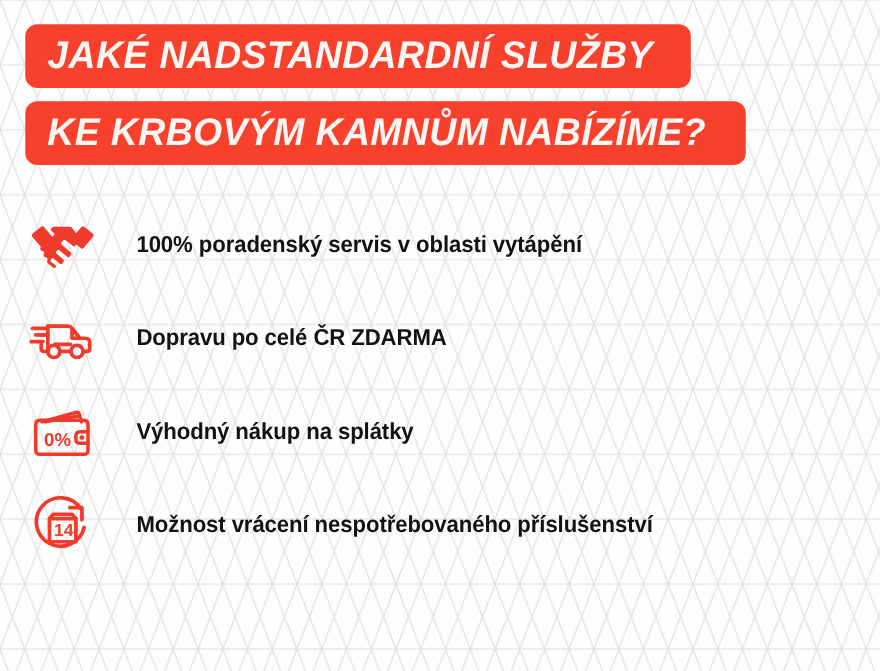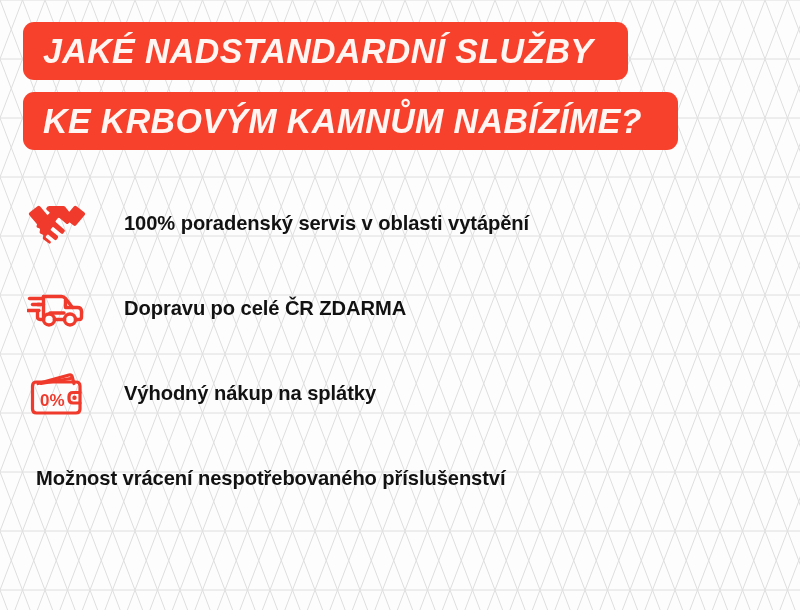--- a/index.html
+++ b/index.html
@@ -183,17 +183,28 @@
             <circle cx="45.5" cy="28.8" r="2.2" fill="#ef3a2c" stroke="none"></circle>
           </g>
           <text x="11" y="36.5" font-family="Liberation Sans, sans-serif" font-size="17" font-weight="700" fill="#ef3a2c">0%</text>
         </svg>
       </span>
       <span class="feature-label">Výhodný nákup na splátky</span>
     </div>
 
 
     <div class="feature-row">
+      <span class="feature-icon">
+        <svg width="58" height="56" viewBox="0 0 58 56">
+          <g fill="none" stroke="#ef3a2c" stroke-width="3.4" stroke-linecap="round" stroke-linejoin="round">
+            <path d="M45.5 12.5 A22 22 0 1 0 48.5 29.5"></path>
+            <path d="M35.5 11.5 L46.5 11.5 L46.5 22.5"></path>
+            <path d="M17 21.5 L41 21.5 L41 42.5 L17 42.5 Z"></path>
+            <path d="M17 21.5 L20.5 17.5 L37.5 17.5 L41 21.5"></path>
+          </g>
+          <text x="21" y="37.5" font-family="Liberation Sans, sans-serif" font-size="16" font-weight="700" fill="#ef3a2c">14</text>
+        </svg>
+      </span>
       <span class="feature-label">Možnost vrácení nespotřebovaného příslušenství</span>
     </div>
 
   </div>
 </div>
 
 </body></html>

